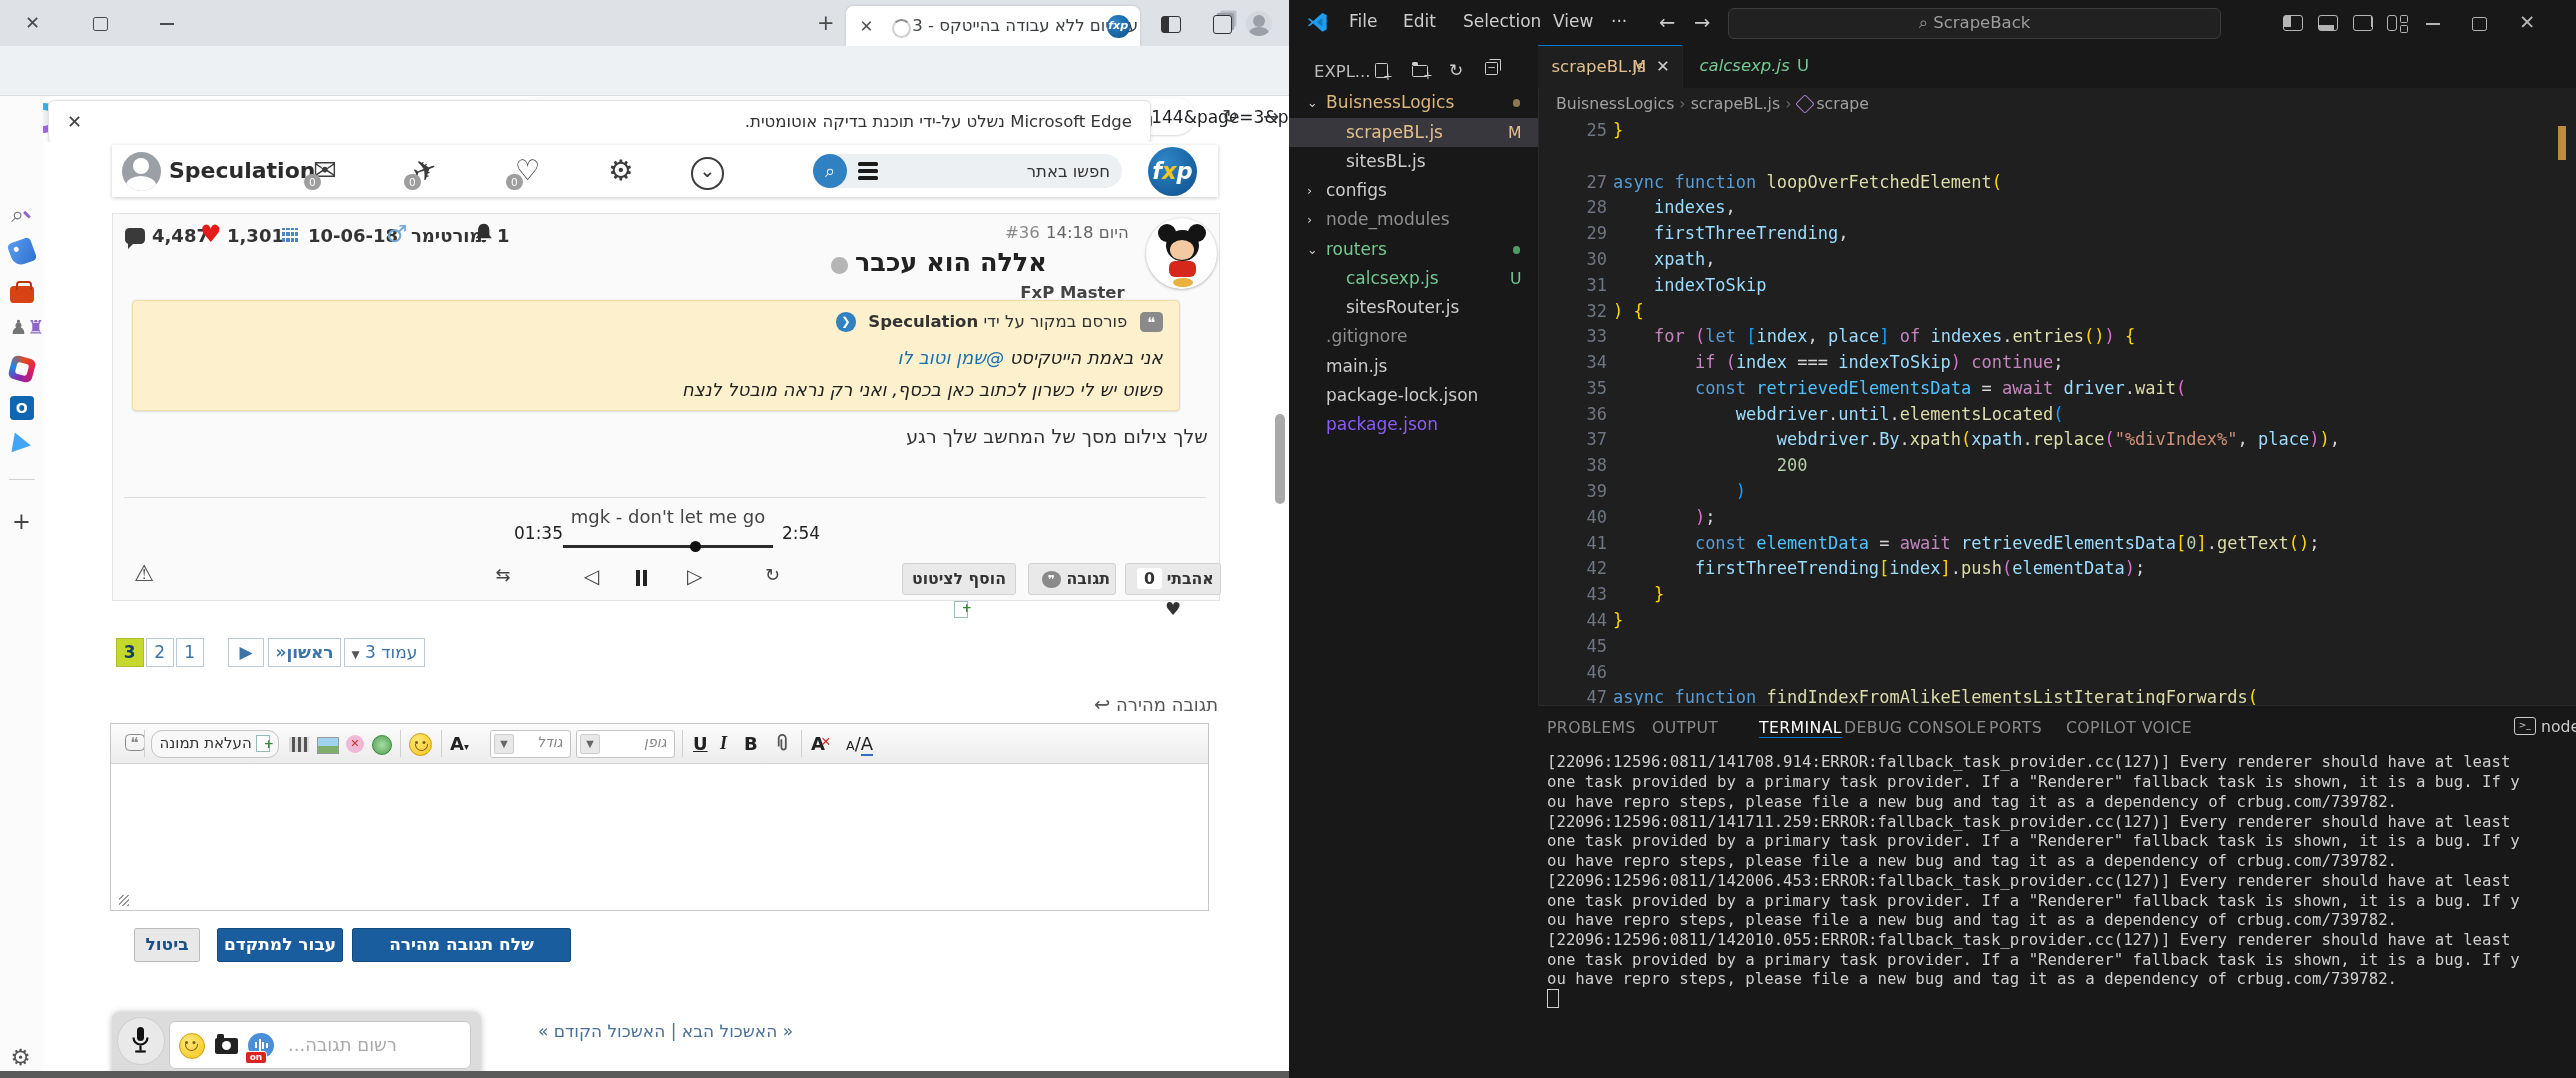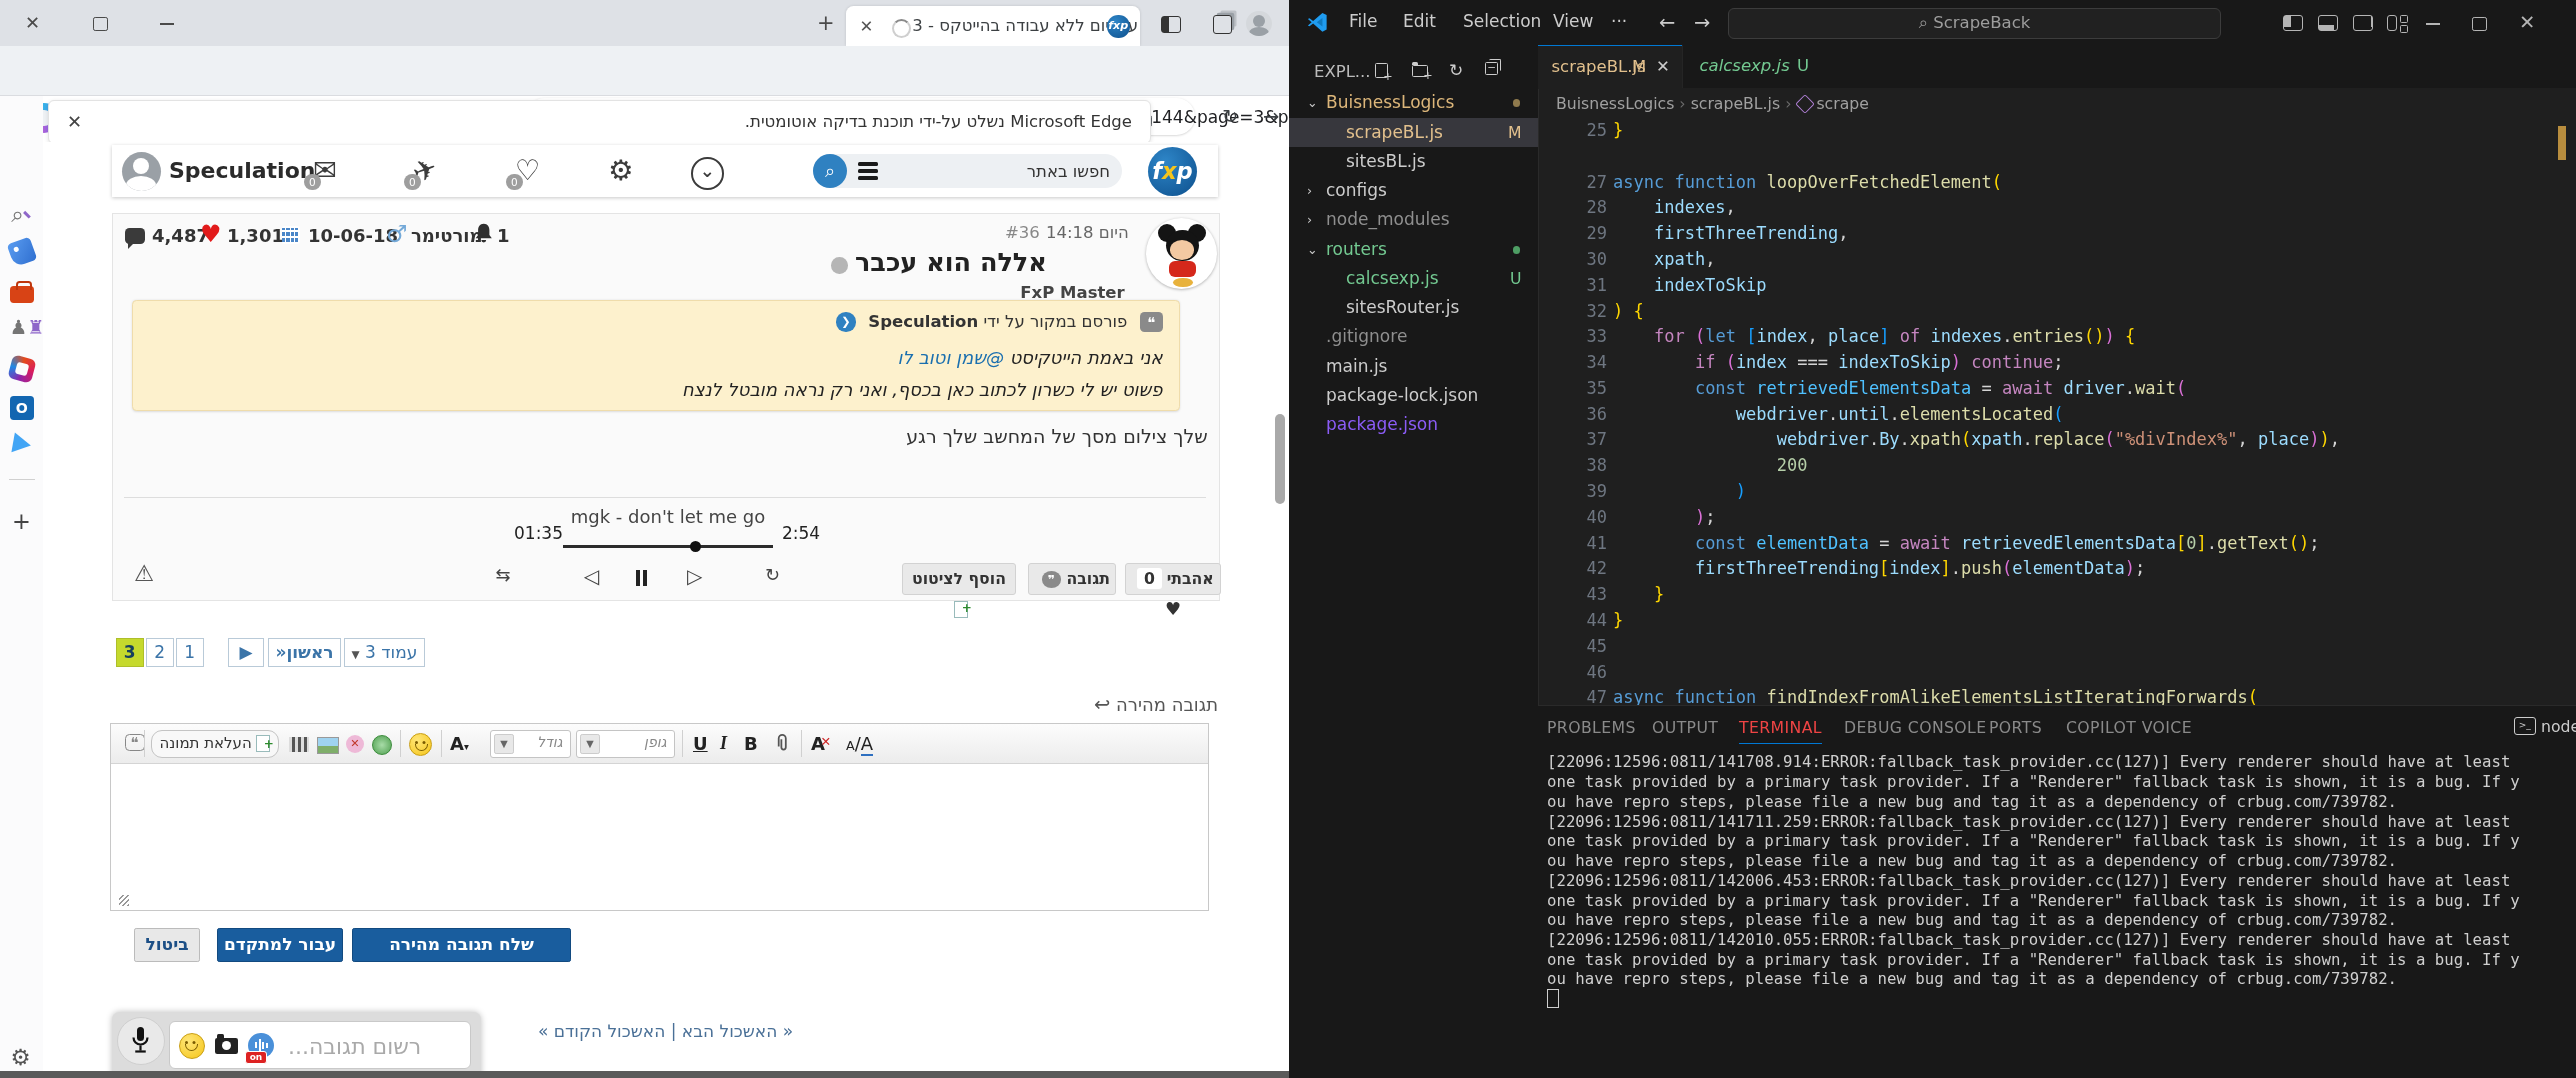--- a/index.html
+++ b/index.html
@@ -174,21 +174,21 @@
     box-shadow:0 0 6px rgba(0,0,0,.25);}
   .micc{left:4.5px;top:4.5px;width:46px;height:46px;border-radius:50%;background:#e9e9e9;border:0.7px solid #cfcfcf;}
   .qinner{left:57px;top:9px;width:300px;height:46px;background:#fff;border:0.7px solid #c9c9c9;border-radius:6px;}
   .camico{width:22.5px;height:16.5px;background:#222;border-radius:2.2px;}
   .camico i{position:absolute;left:6.7px;top:3px;width:9px;height:9px;border-radius:50%;background:#fff;}
   .camico::before{content:"";position:absolute;left:1.5px;top:-3.7px;width:7.5px;height:4.5px;background:#222;border-radius:1.5px 1.5px 0 0;}
   .waveico{width:25.5px;height:25.5px;border-radius:50%;background:#4a90d9;}
   .waveico i{position:absolute;top:9px;width:2.2px;background:#fff;}
   .onpill{position:absolute;left:-3px;top:18px;background:#d22;color:#fff;font-size:9px;font-weight:bold;
     border-radius:3px;padding:0.7px 3.7px;border:0.7px solid #fff;}
-  .qph{font-size:22px;color:#a9a9a9;direction:rtl;}
+  .qph{font-size:18px;color:#a9a9a9;direction:rtl;}
   .ebottom{left:0;top:1071px;width:1289px;height:8.2px;background:#5a5a5a;}
   .escroll{left:1275px;top:414px;width:9.7px;height:90px;background:#a9a9a9;border-radius:5.2px;}
   .gearbtm{left:10.5px;top:1044px;font-size:22.5px;color:#555;}
 
   
   #vscode{left:1289px;top:0;width:1287px;height:1079px;background:#1f1f1f;color:#ccc;}
   .vtitle{left:0;top:0;width:1287px;height:45px;background:#181818;border-bottom:0.7px solid #2a2a2a;}
   .vmenu{top:11.2px;font-size:17px;color:#cccccc;}
   .cmdcenter{left:439px;top:8.2px;width:491px;height:28.5px;background:#212121;border:0.7px solid #3c3c3c;
     border-radius:6px;text-align:center;line-height:27px;font-size:16.5px;color:#9d9d9d;}
@@ -226,21 +226,21 @@
   .cnum{position:absolute;left:21px;width:48px;text-align:right;color:#6e7681;}
   .ctxt{position:absolute;left:75px;}
   .tok-kw{color:#569cd6;} .tok-ctrl{color:#c586c0;} .tok-fn{color:#dcdcaa;}
   .tok-var{color:#9cdcfe;} .tok-cvar{color:#4fc1ff;} .tok-str{color:#ce9178;}
   .tok-num{color:#b5cea8;} .tok-pun{color:#d4d4d4;}
   .tok-b1{color:#ffd700;} .tok-b2{color:#da70d6;} .tok-b3{color:#179fff;}
   .vscrollmark{left:1269px;top:126px;width:7.5px;height:34px;background:#b88d3e;}
 
   .vpanel{left:249px;top:705px;width:1038px;height:374px;background:#181818;border-top:0.7px solid #2a2a2a;}
   .ptab{position:absolute;top:12px;font-size:15.7px;color:#8a8a8a;letter-spacing:0.4px;}
-  .ptab.on{color:#ef4444;border-bottom:1.5px solid #0078d4;padding-bottom:6px;}
+  .ptab.on{color:#ffffff;border-bottom:1.5px solid #0078d4;margin-left:20px;}
   .pico{position:absolute;top:10.5px;font-size:16.5px;color:#cccccc;}
   .termchip{position:absolute;top:10.5px;width:19.5px;height:16.5px;border:1.5px solid #ccc;border-radius:3px;
     font-size:9px;line-height:15px;text-align:center;color:#ccc;}
   .termline{position:absolute;left:9px;font-size:15.7px;line-height:19.5px;color:#cfcfcf;white-space:pre;}
   .cursorblk{display:inline-block;width:9.7px;height:16.5px;border:1.1px solid #cfcfcf;vertical-align:-3px;}
 </style>
 </head>
 <body>
 
 <div id="screen">

